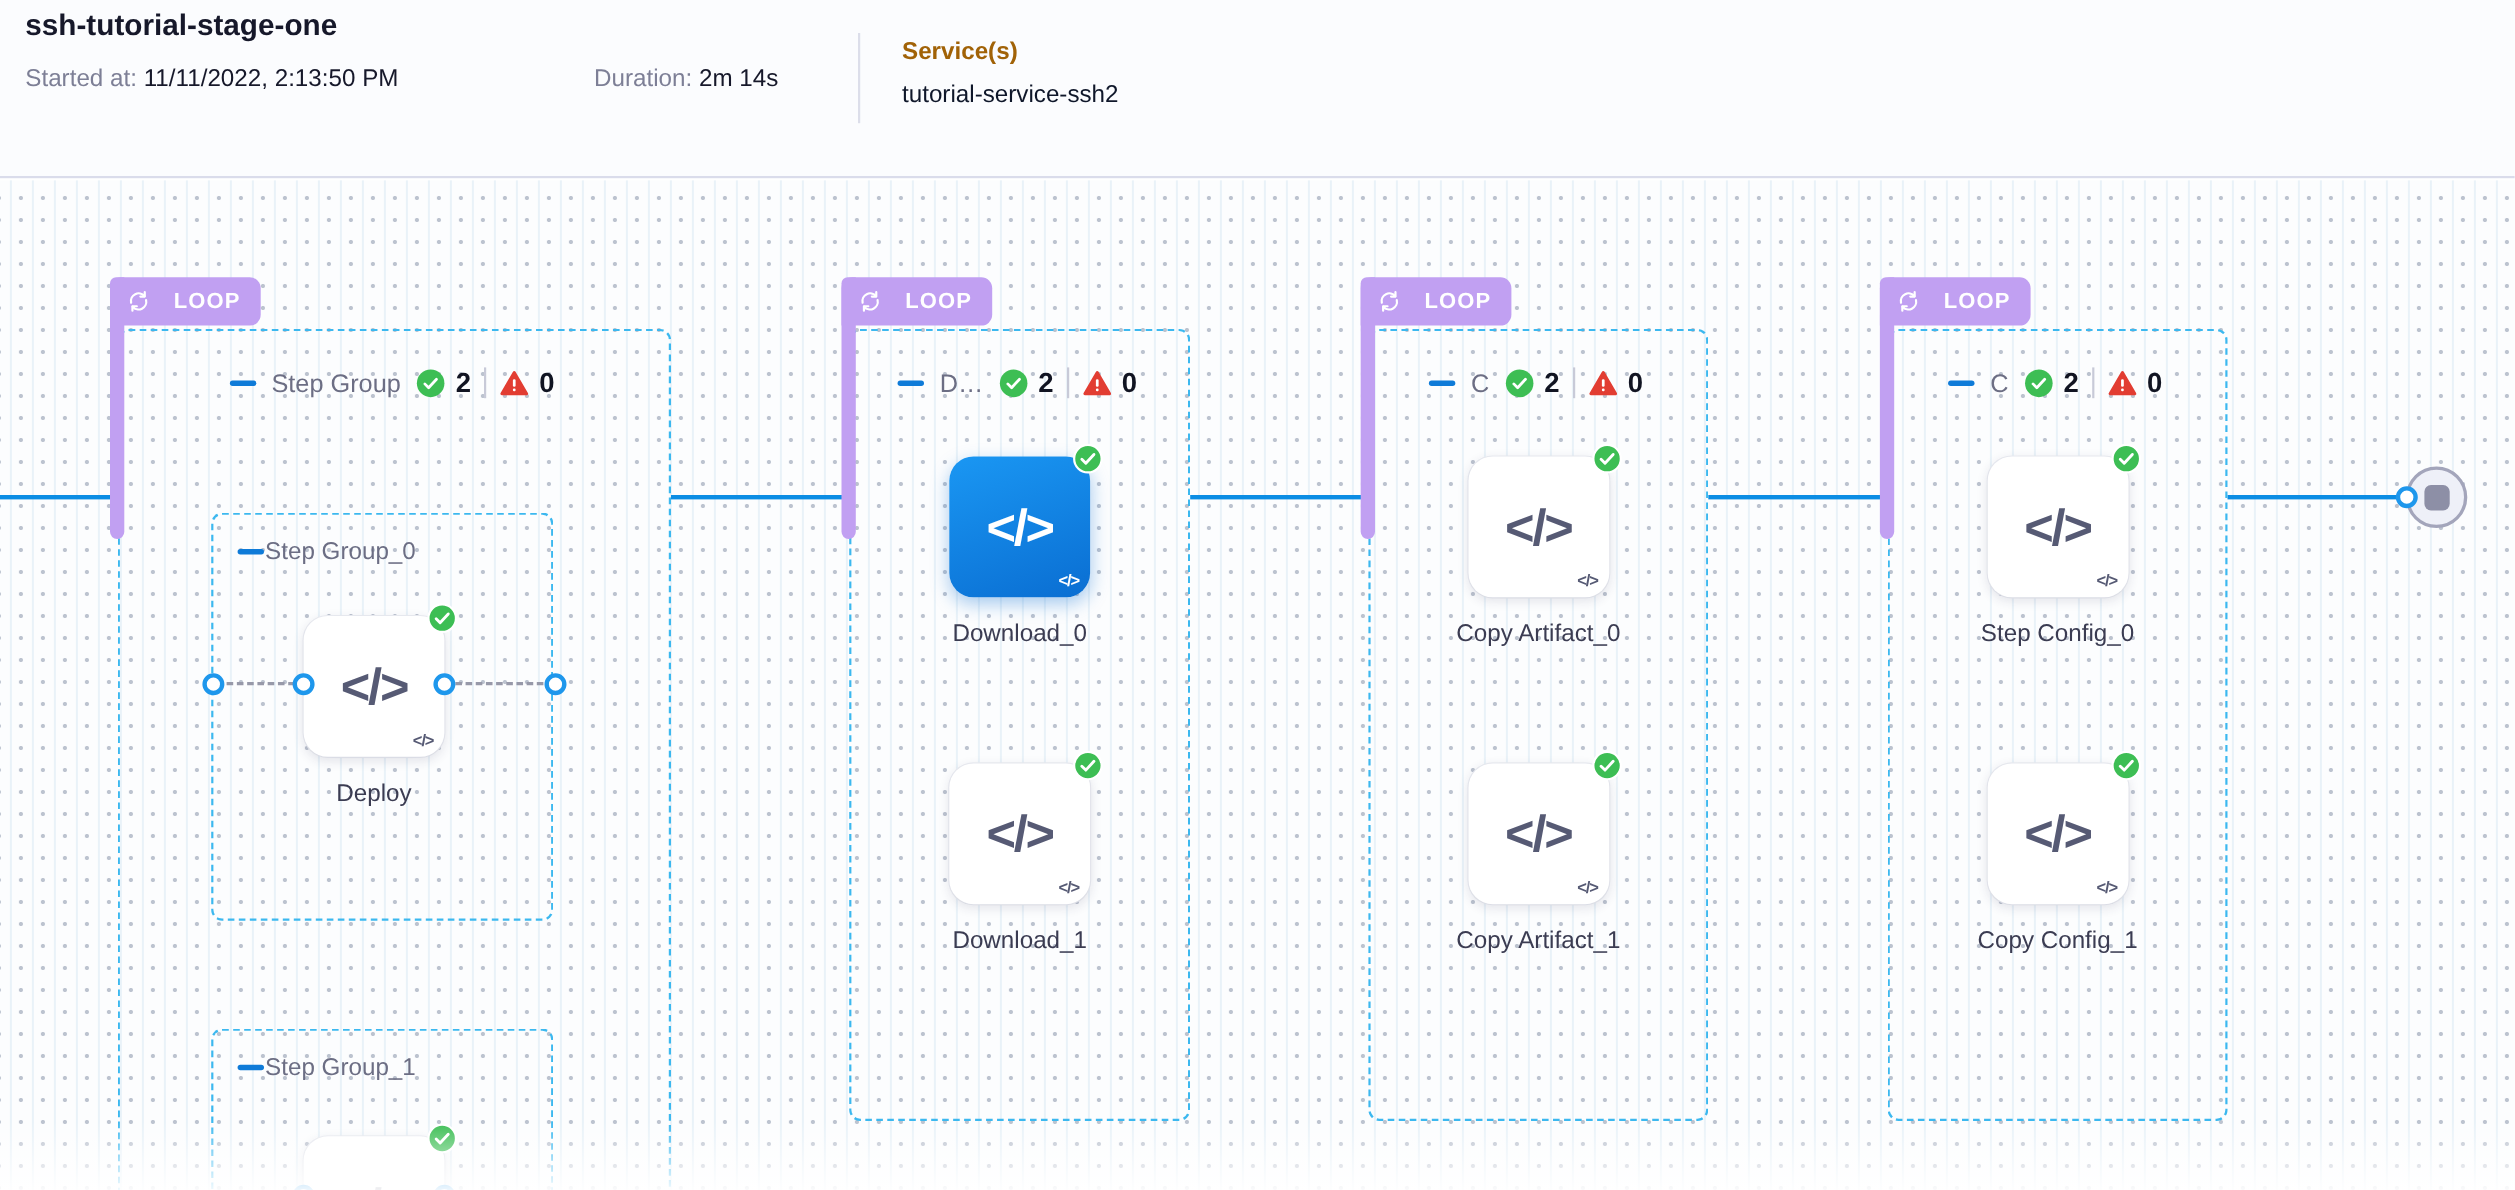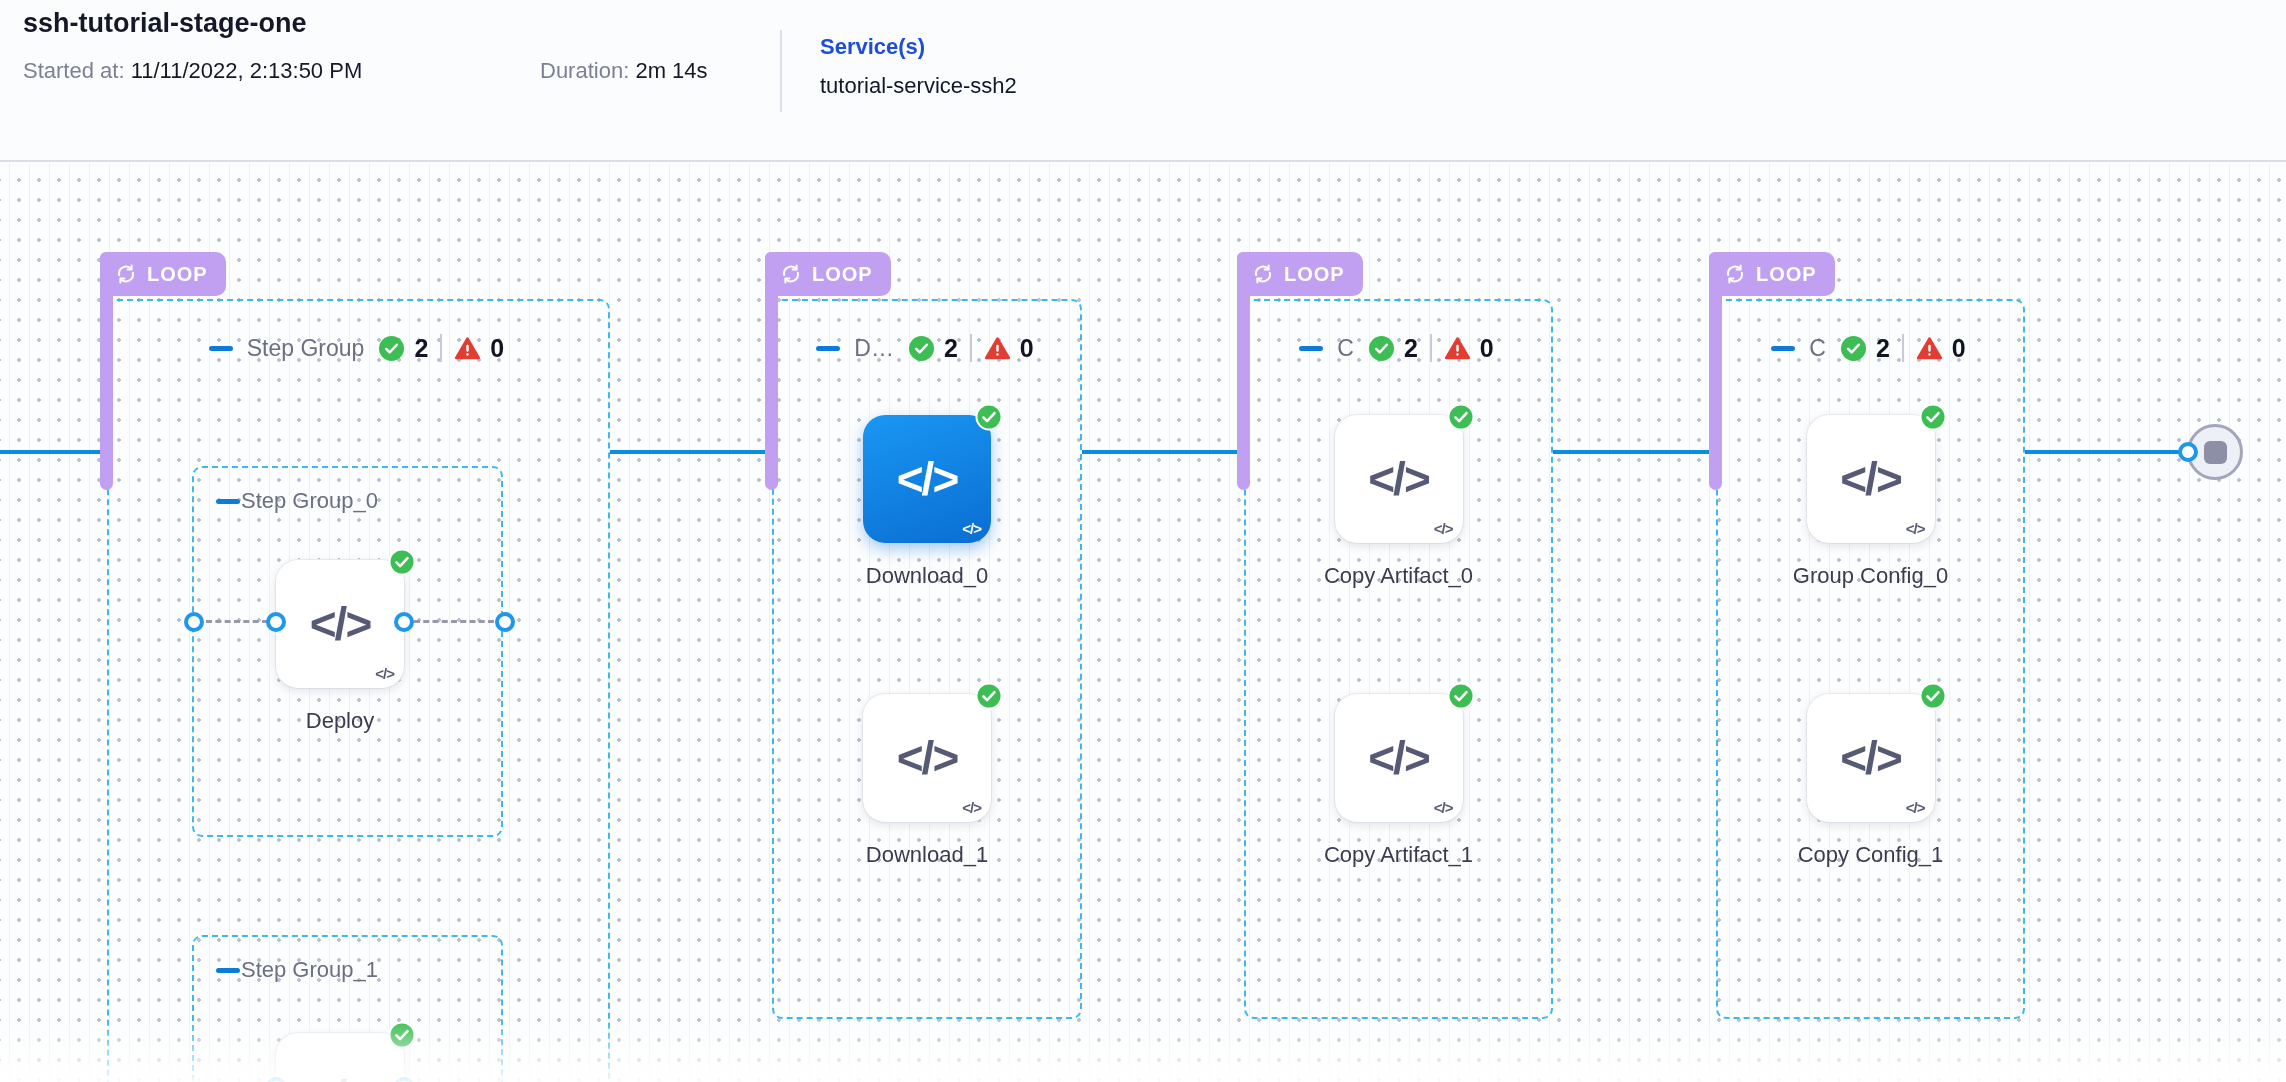--- a/index.html
+++ b/index.html
@@ -12,21 +12,21 @@
   .stage-title { position:absolute; left:23px; top:8px; font-size:27px; font-weight:700; color:#16182a; }
   .meta { position:absolute; top:58px; font-size:22px; white-space:nowrap; }
   .meta-label { color:#7d7f96; }
   .meta-value { color:#16182a; }
   .meta-started { left:23px; }
   .meta-duration { left:540px; }
   .topbar-divider { position:absolute; left:780px; top:30px; width:2px; height:82px; background:#dcdeea; }
   .topbar-col { position:absolute; top:34px; }
   .col-services { left:820px; }
   .col-environments { left:1400px; }
-  .col-label { font-size:22px; font-weight:700; color:#1d4ed8; }
+  .col-label { font-size:22px; font-weight:700; color:#a16207; }
   .col-link { display:block; margin-top:13px; font-size:22px; color:#0f172a; text-decoration:none; cursor:pointer; }
 
   
   .canvas { position:absolute; top:164px; left:0; width:2286px; height:918px; overflow:hidden;
             background-color:#fcfdfe;
             background-image:
               radial-gradient(circle, #bcc3cf 1.7px, transparent 2.1px),
               linear-gradient(90deg, #e9f2f8 1.5px, transparent 1.5px);
             background-size:20px 20px, 20px 20px;
             background-position:9px 6px, 9px 0; }
@@ -37,21 +37,21 @@
   .group { position:absolute; top:135px; border:2px dashed #3cb8ef; border-radius:10px; z-index:2; }
   .g1 { left:107px; width:503px; height:1000px; }
   .g2 { left:772px; width:310px; height:720px; }
   .g3 { left:1244px; width:309px; height:720px; }
   .g4 { left:1716px; width:309px; height:720px; }
 
   .loop-strip { position:absolute; left:-9px; top:-49px; width:13px; height:238px;
                 background:#c1a0f2; border-radius:6px 0 7px 7px; }
   .loop-badge { position:absolute; left:-9px; top:-49px; height:44px; padding:0 18px 0 14px;
                 background:#c1a0f2; border-radius:10px 10px 10px 0;
-                display:flex; align-items:center; gap:9px; color:#fff; }
+                display:flex; align-items:center; gap:20px; color:#fff; }
   .loop-badge-label { font-size:20px; font-weight:700; letter-spacing:1px; color:#fff; }
 
   .group-header { position:absolute; top:32px; left:0; right:4px; height:30px;
                   display:flex; align-items:center; justify-content:center; gap:14px; white-space:nowrap; }
   .minus-icon { display:inline-block; width:24px; height:5px; background:#0f7bd8; border-radius:3px; cursor:pointer; }
   .group-label { font-size:23px; font-weight:500; color:#6c6e84; }
   .status-cluster { display:flex; align-items:center; gap:9px; }
   .count { font-size:25px; font-weight:600; color:#111422; }
   .vdiv { width:2px; height:28px; background:#c8cad8; margin:0 3px; }
 
@@ -331,21 +331,21 @@
     </div>
     <div class="step-slot center-x" style="top:114px;">
       <div class="step-card">
         <span class="code-icon">&lt;/&gt;</span>
         <span class="code-mini">&lt;/&gt;</span>
         <svg class="status-pos" width="28" height="28" viewBox="0 0 28 28">
           <circle cx="14" cy="14" r="12.5" fill="#3dbe54" stroke="#fff" stroke-width="2"></circle>
           <path d="M8.5 14.5 l3.6 3.6 l7.4 -8" stroke="#fff" stroke-width="2.6" fill="none" stroke-linecap="round" stroke-linejoin="round"></path>
         </svg>
       </div>
-      <div class="step-label">Group Config_0</div>
+      <div class="step-label">Step Config_0</div>
     </div>
     <div class="step-slot center-x" style="top:393px;">
       <div class="step-card">
         <span class="code-icon">&lt;/&gt;</span>
         <span class="code-mini">&lt;/&gt;</span>
         <svg class="status-pos" width="28" height="28" viewBox="0 0 28 28">
           <circle cx="14" cy="14" r="12.5" fill="#3dbe54" stroke="#fff" stroke-width="2"></circle>
           <path d="M8.5 14.5 l3.6 3.6 l7.4 -8" stroke="#fff" stroke-width="2.6" fill="none" stroke-linecap="round" stroke-linejoin="round"></path>
         </svg>
       </div>

